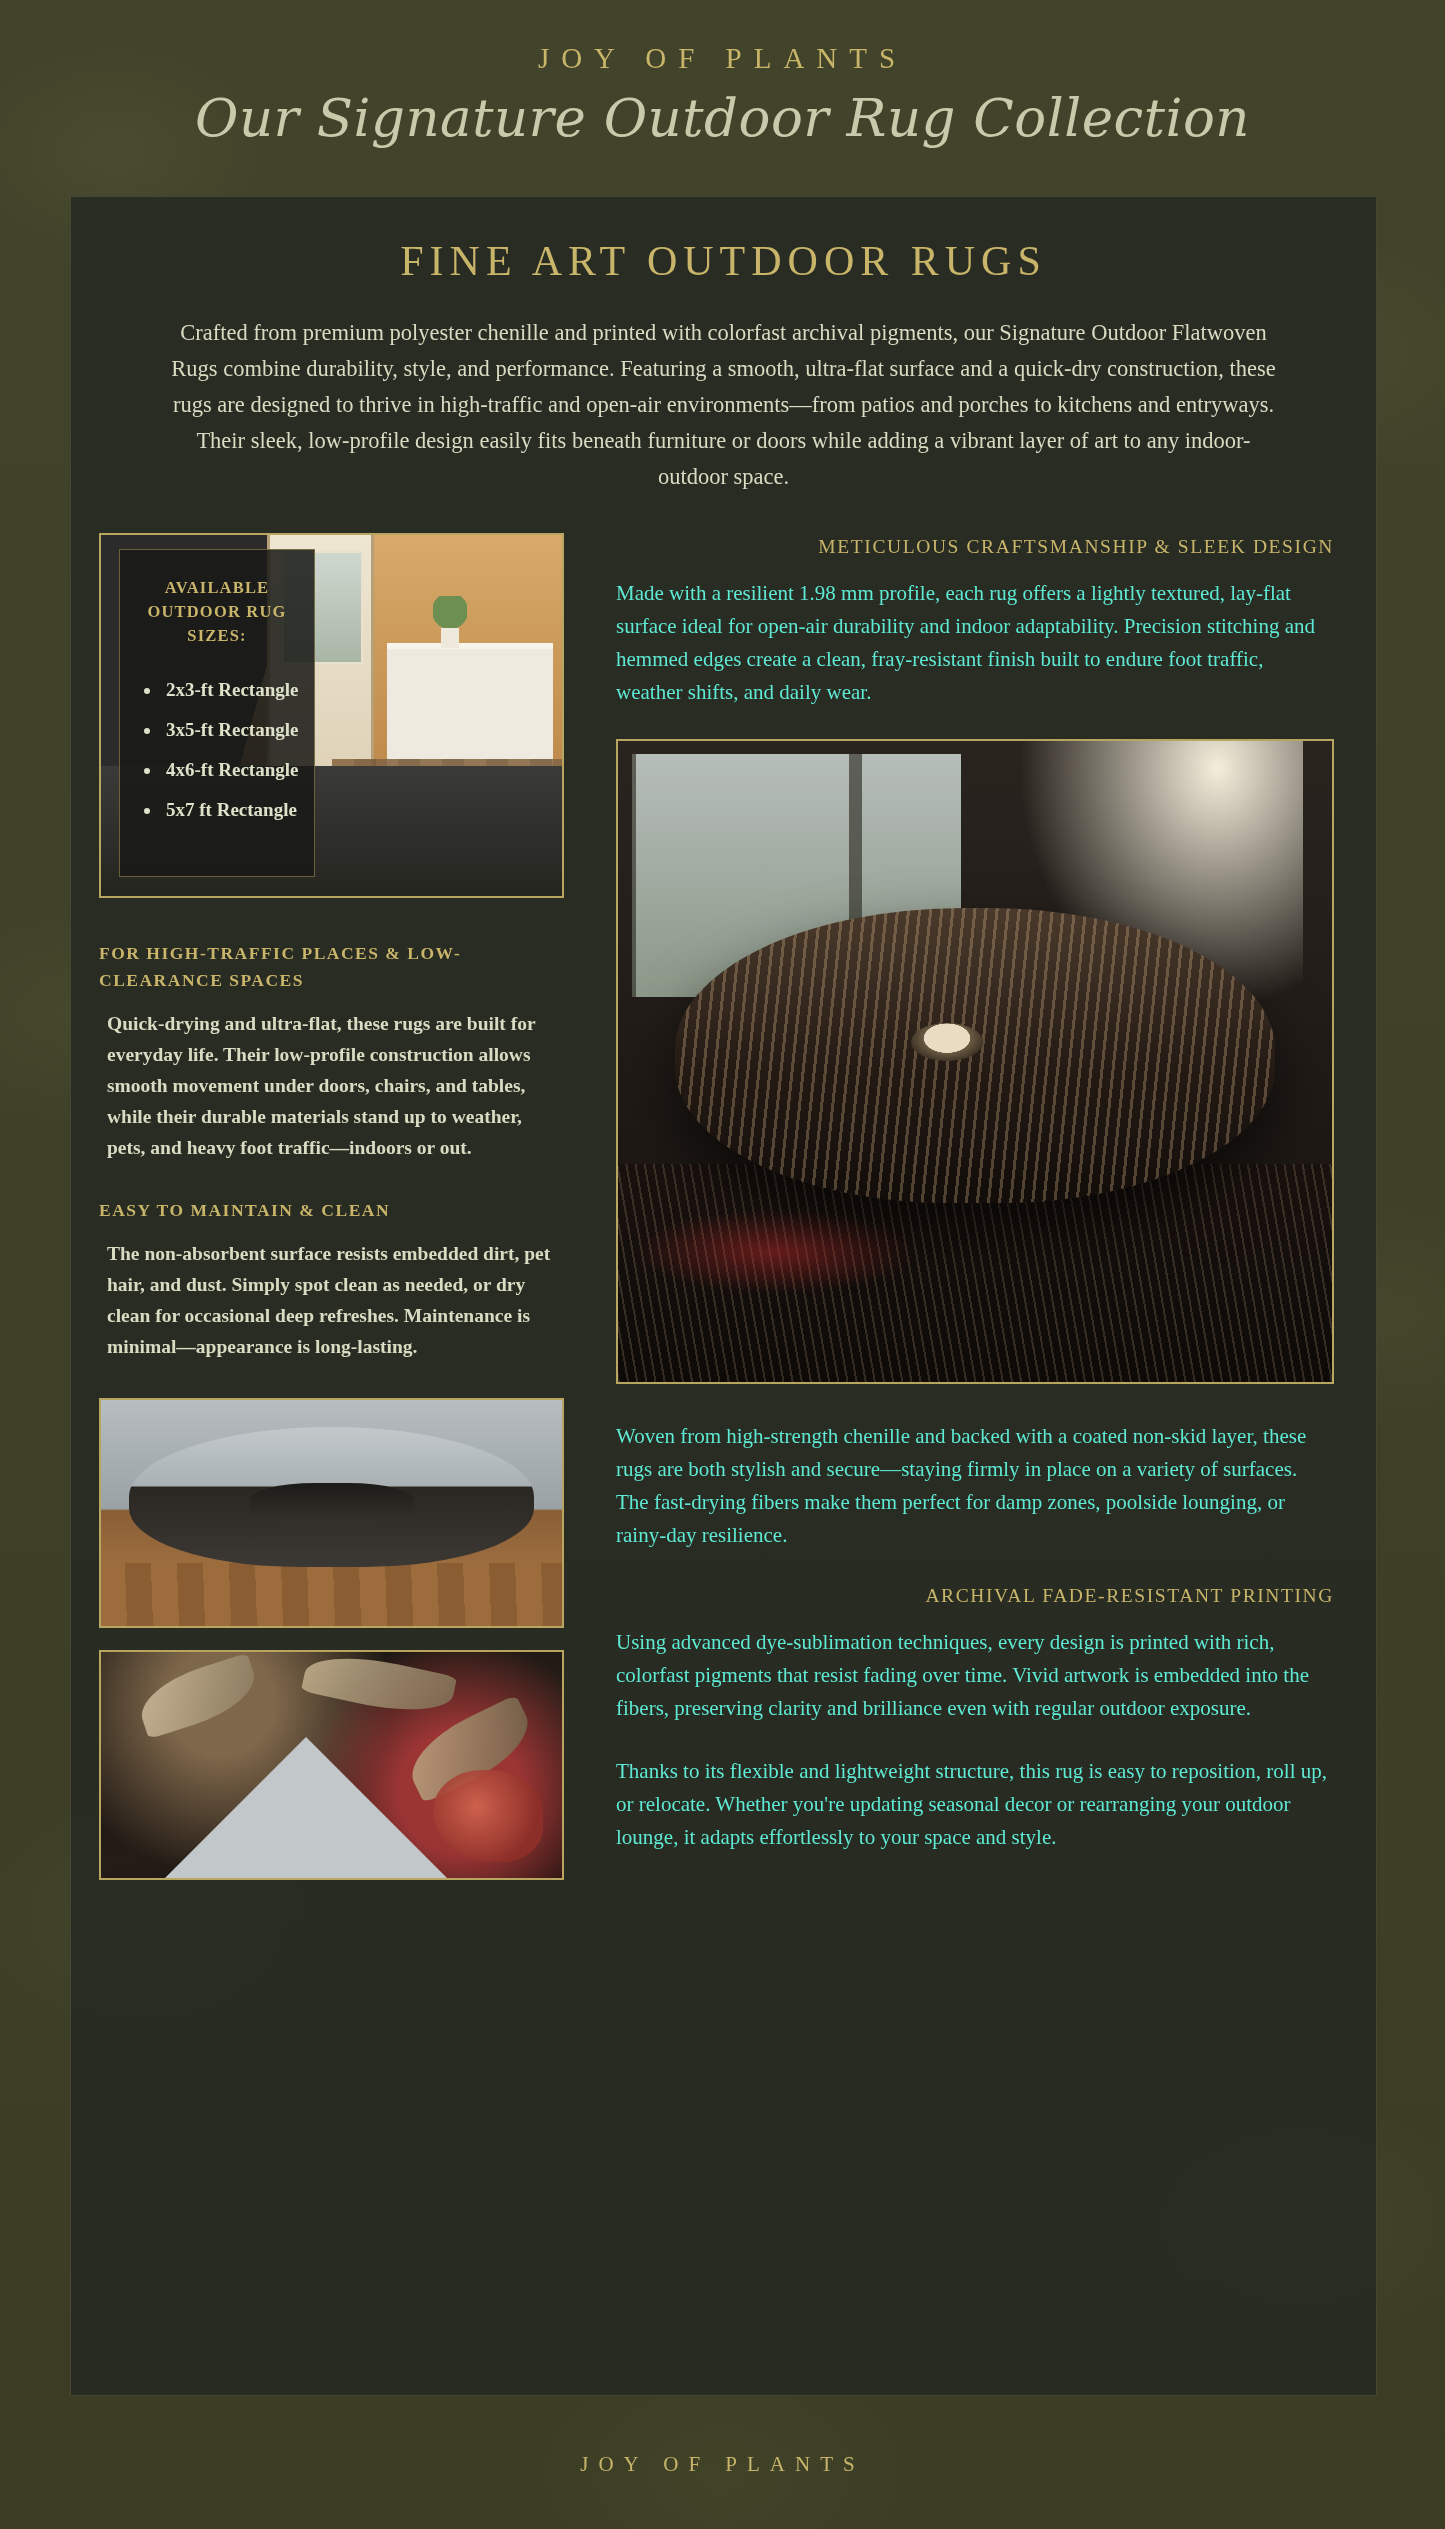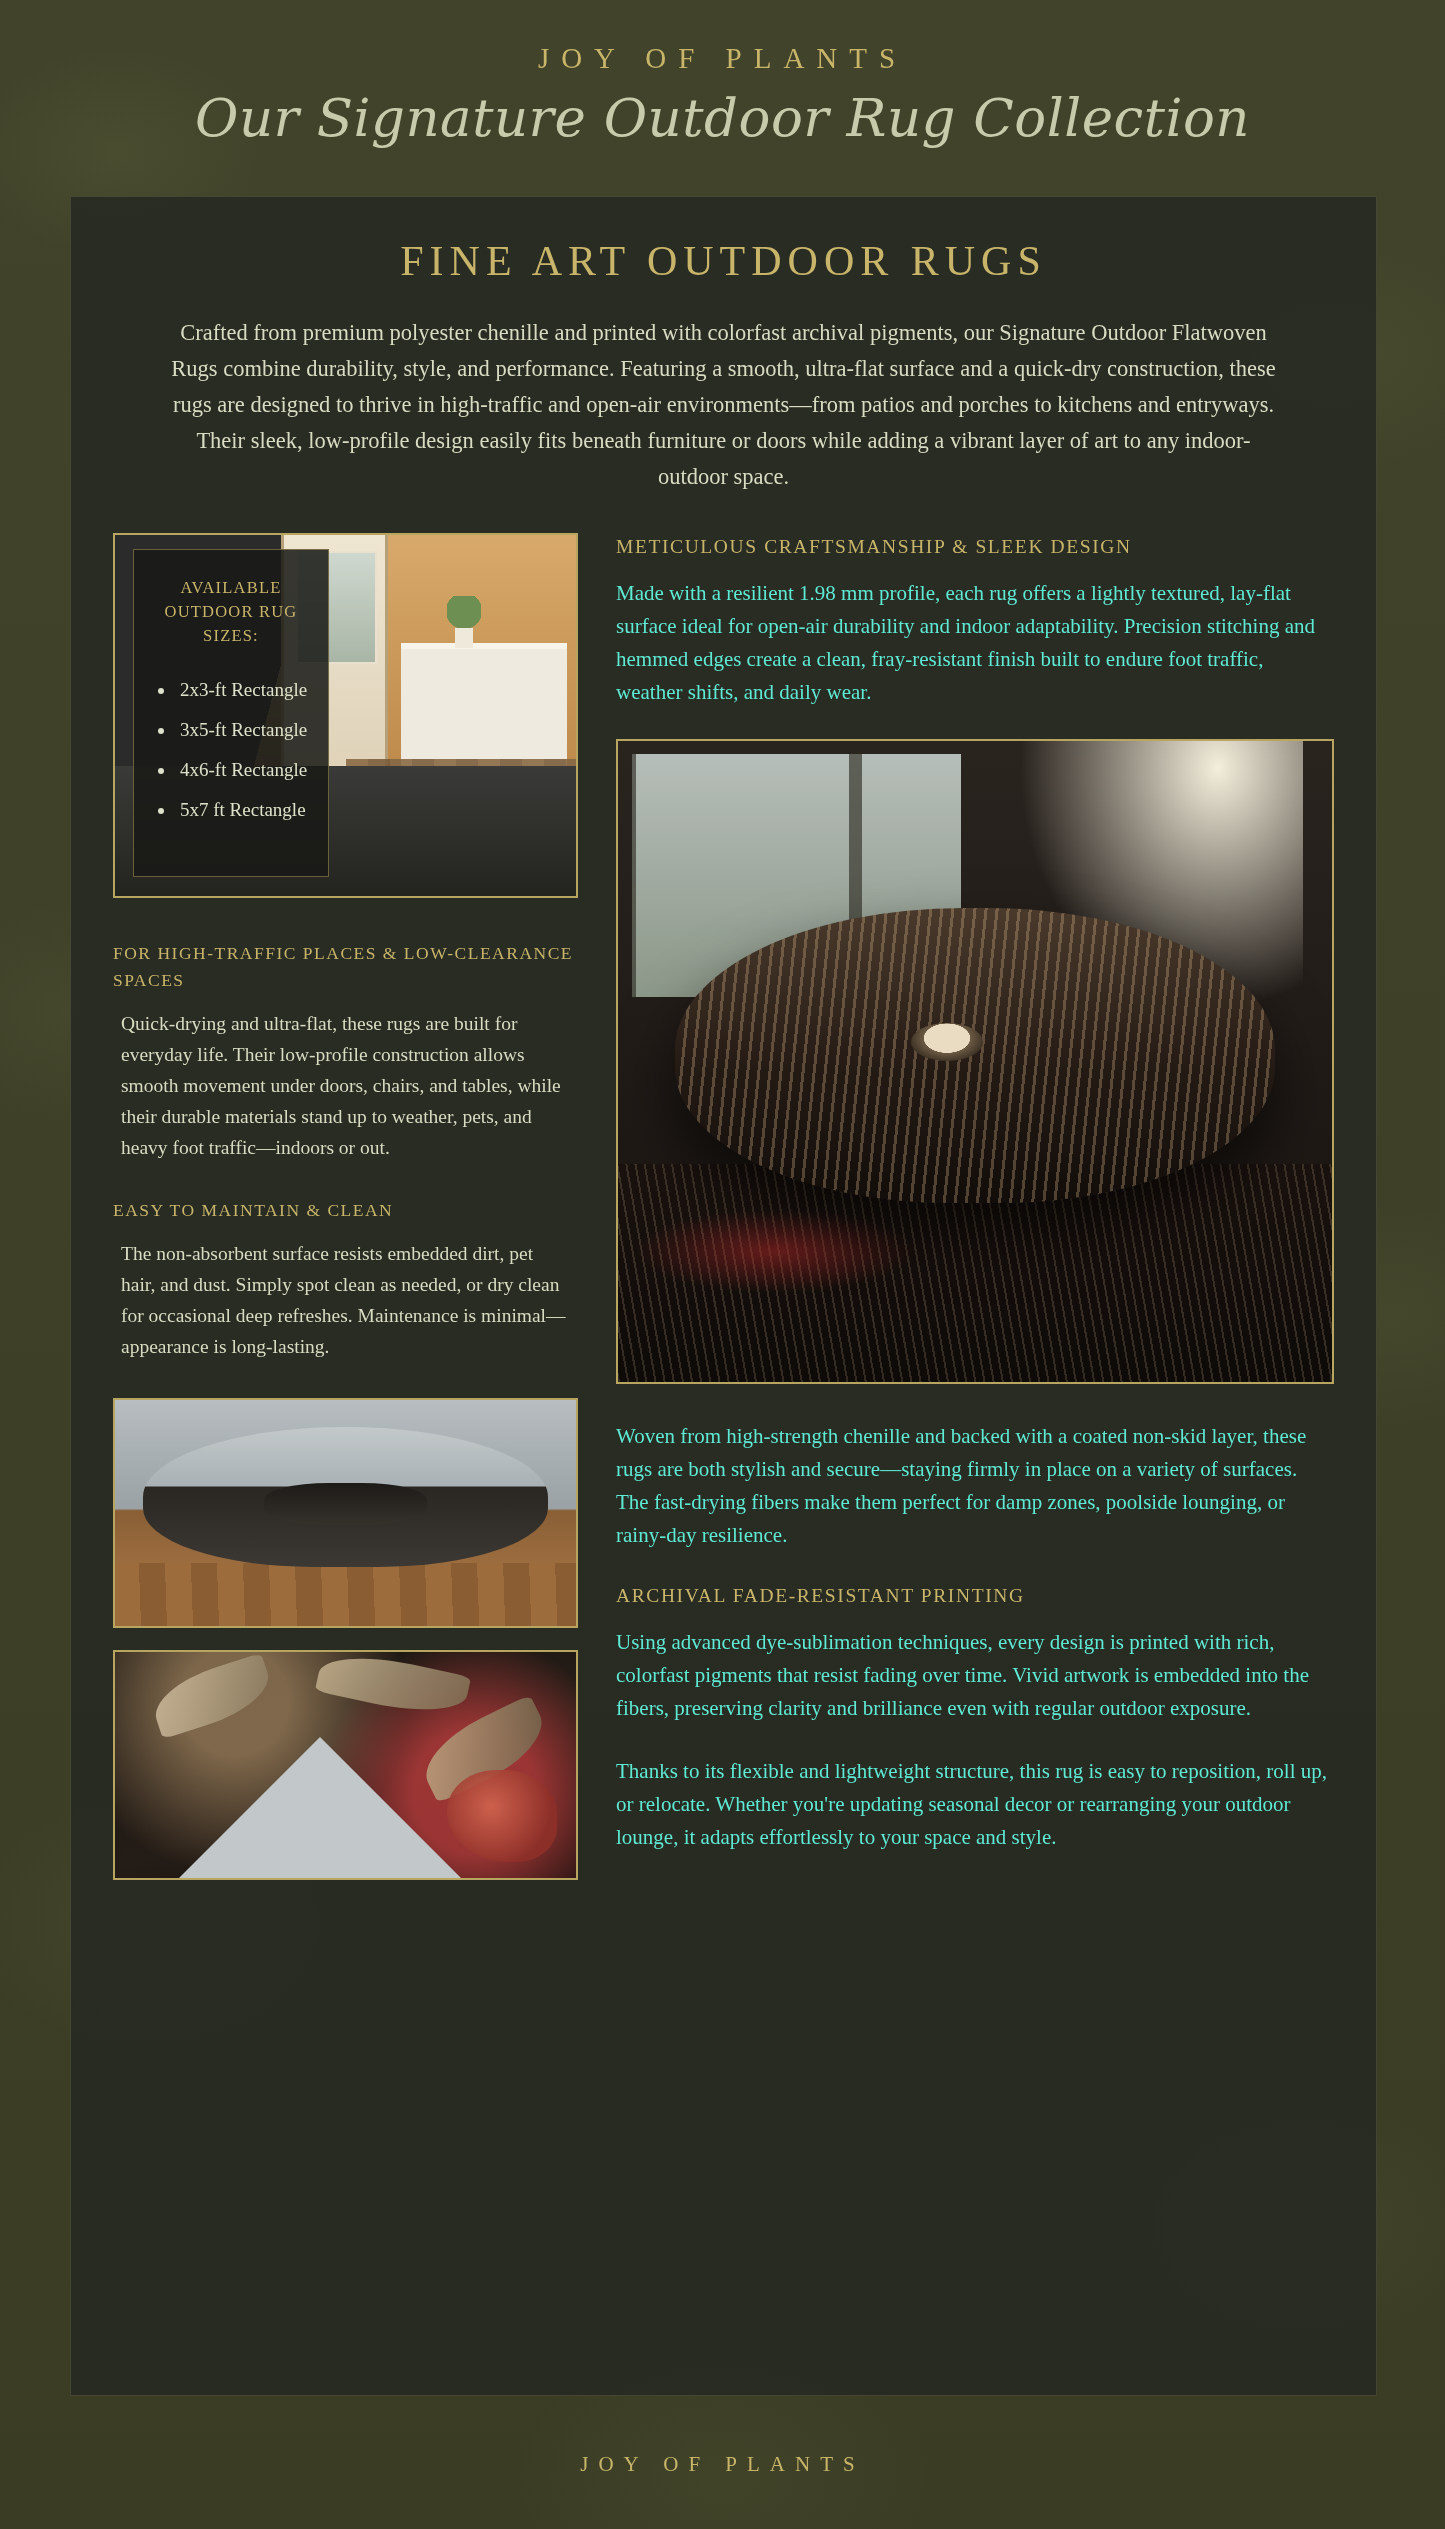--- a/index.html
+++ b/index.html
@@ -93,23 +93,24 @@
   }
 
   
   .content {
     position: relative;
     margin-top: 38px;
   }
 
   .col-left {
     position: absolute;
-    left: 42px;
+    left: 28px;
     top: 0;
     width: 465px;
+    font-weight: bold;
   }
   .col-right {
     position: absolute;
     left: 545px;
     top: 0;
     width: 718px;
   }
 
   
   .imgframe {
@@ -374,20 +375,21 @@
   }
 
   
   .sect-head {
     color: #c9b56a;
     font-size: 19.5px;
     letter-spacing: 1.6px;
     text-transform: uppercase;
     margin: 0 0 16px 0;
     line-height: 28px;
+    text-align: right;
   }
   .sect-body {
     color: #5eead4;
     font-size: 21px;
     line-height: 33px;
     margin: 0;
   }
   .block { margin-bottom: 30px; }
   .block:last-child { margin-bottom: 0; }
 

